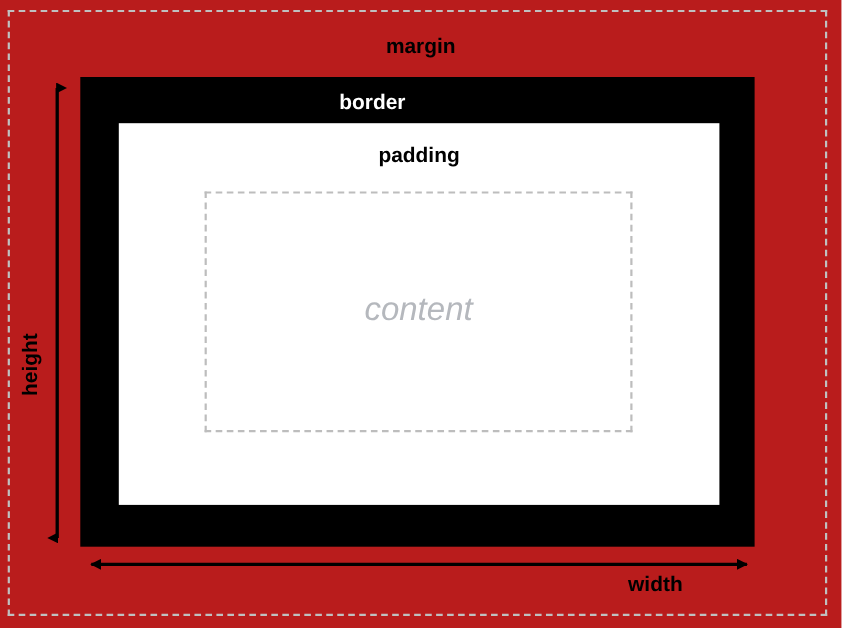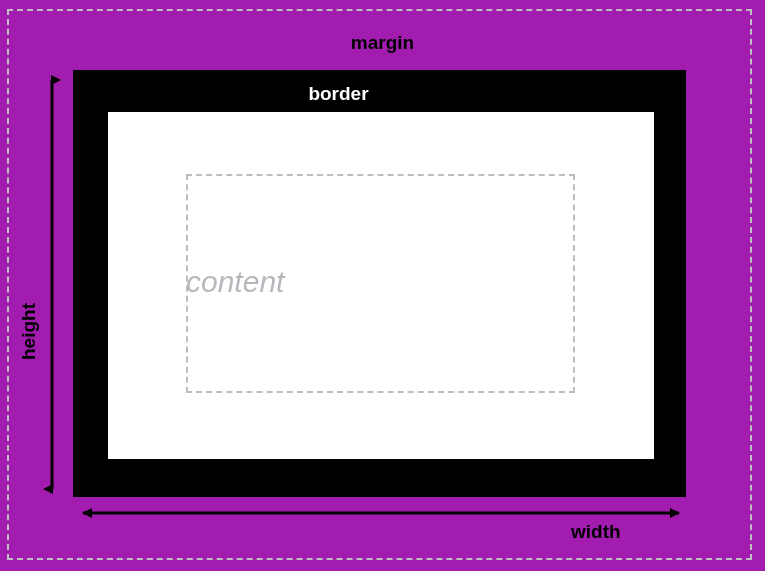--- a/index.html
+++ b/index.html
@@ -8,21 +8,21 @@
     background: #ffffff;
   }
   body {
     font-family: "Liberation Sans", "DejaVu Sans", sans-serif;
   }
 
   #stage {
     position: relative;
     width: 765px;
     height: 571px;
-    background: #a21caf;
+    background: #b91c1c;
     overflow: hidden;
   }
 
   
   .margin-box {
     position: absolute;
     left: 7px;
     top: 9px;
     width: 745px;
     height: 551px;
@@ -89,21 +89,21 @@
     left: 108px;
     width: 546px;
     top: 131px;
     text-align: center;
     color: #000000;
   }
   .label-content {
     left: 186px;
     width: 389px;
     top: 265px;
-    text-align: left;
+    text-align: center;
     font-weight: normal;
     font-style: italic;
     font-size: 30px;
     color: #b5b8bd;
   }
   .label-width {
     left: 560px;
     top: 521px;
     font-size: 19px;
     margin-left: 11px;
@@ -138,20 +138,21 @@
       
     </div>
   </div>
 
   <div class="content-box"></div>
 
   <div class="label label-margin">margin</div>
 
   <div class="label label-border">border</div>
 
+  <div class="label label-padding">padding</div>
 
   <div class="label label-content">content</div>
 
   <svg class="arrow-svg arrow-v" width="30" height="445">
     <defs>
       <marker id="ah-up" markerWidth="10" markerHeight="10" refX="5" refY="9" orient="auto" markerUnits="userSpaceOnUse">
         <path d="M5,0 L10,10 L0,10 Z" fill="#000000"></path>
       </marker>
       <marker id="ah-down" markerWidth="10" markerHeight="10" refX="5" refY="1" orient="auto" markerUnits="userSpaceOnUse">
         <path d="M5,10 L0,0 L10,0 Z" fill="#000000"></path>

